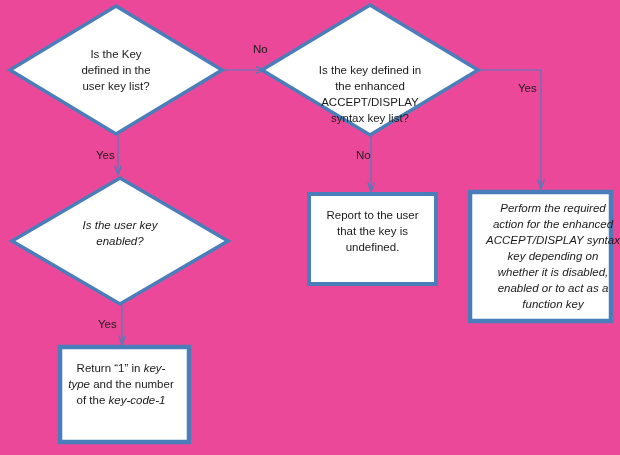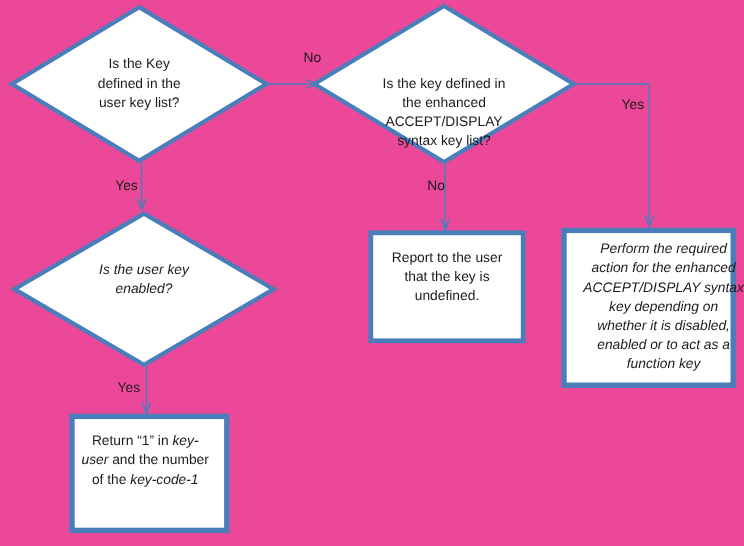--- a/index.html
+++ b/index.html
@@ -96,21 +96,21 @@
 
   <div class="node-text" style="left:313px; top:203px; width:119px; height:56px;">
     <span>Report to the user<br>that the key is<br>undefined.</span>
   </div>
 
   <div class="node-text" style="left:474px; top:197px; width:158px; height:118px;font-style:italic;">
     <span>Perform the required<br>action for the enhanced<br>ACCEPT/DISPLAY syntax<br>key depending on<br>whether it is disabled,<br>enabled or to act as a<br>function key</span>
   </div>
 
   <div class="node-text" style="left:63px; top:356px; width:116px; height:56px;">
-    <span>Return “1” in <i>key-</i><br><i>user</i> and the number<br>of the <i>key-code-1</i></span>
+    <span>Return “1” in <i>key-</i><br><i>type</i> and the number<br>of the <i>key-code-1</i></span>
   </div>
 
   <div class="edge-label" style="left:229px; top:42px;">No</div>
 
   <div class="edge-label" style="left:72px; top:148px;">Yes</div>
 
   <div class="edge-label" style="left:332px; top:148px;">No</div>
 
   <div class="edge-label" style="left:494px; top:81px;">Yes</div>
 

